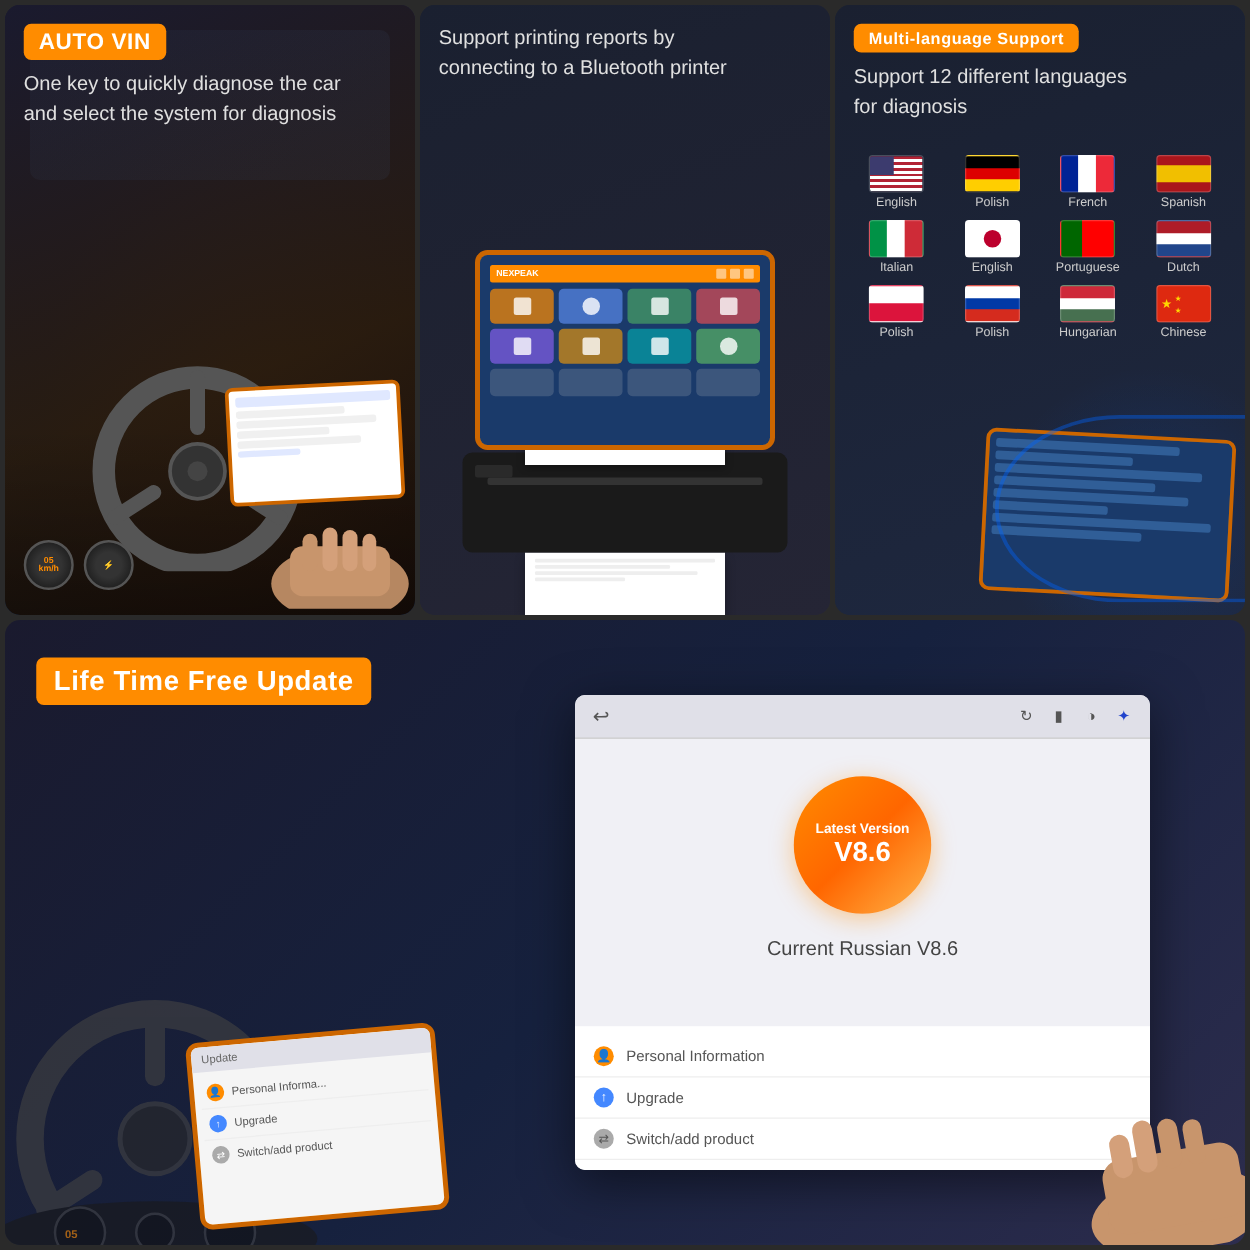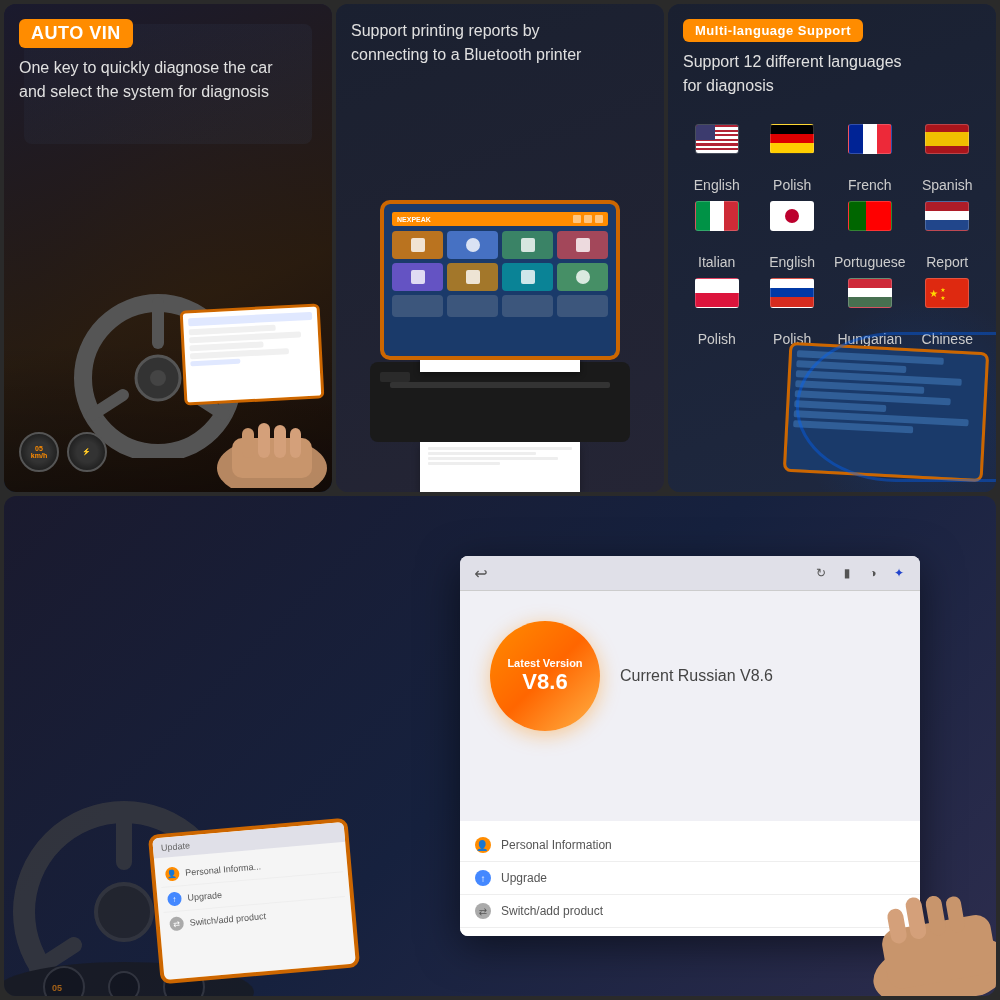--- a/index.html
+++ b/index.html
@@ -80,24 +80,23 @@
 
     .flag-box {
       width: 44px;
       height: 30px;
       border-radius: 3px;
       overflow: hidden;
       border: 1px solid rgba(255,255,255,0.2);
     }
 
     .flag-label {
-      font-size: 14px;
+      font-size: 10px;
       color: #ccc;
       text-align: center;
-      margin-top: 20px;
     }
     .flag-usa-stripes {
       width: 100%;
       height: 100%;
       background: repeating-linear-gradient(
         180deg,
         #B22234 0px, #B22234 2.3px,
         white 2.3px, white 4.6px
       );
       position: relative;
@@ -259,21 +258,21 @@
 
     .screen-header-icons {
       display: flex;
       gap: 8px;
       align-items: center;
     }
 
     .update-screen-body {
       padding: 30px;
       display: flex;
-      flex-direction: row;
+      flex-direction: column;
       align-items: center;
       gap: 20px;
     }
 
     .version-circle {
       width: 110px;
       height: 110px;
       border-radius: 50%;
       background: linear-gradient(135deg, #ff8c00, #ff6600, #ffb347);
       display: flex;
@@ -586,21 +585,21 @@
             <div class="flag-jp-circle"></div>
           </div>
           <span class="flag-label">English</span>
         </div>
         <div class="flag-item">
           <div class="flag-box flag-pt"></div>
           <span class="flag-label">Portuguese</span>
         </div>
         <div class="flag-item">
           <div class="flag-box flag-nl"></div>
-          <span class="flag-label">Report</span>
+          <span class="flag-label">Dutch</span>
         </div>
 
         <div class="flag-item">
           <div class="flag-box flag-pl"></div>
           <span class="flag-label">Polish</span>
         </div>
         <div class="flag-item">
           <div class="flag-box flag-ru"></div>
           <span class="flag-label">Polish</span>
         </div>
@@ -634,20 +633,21 @@
       </div>
 
       <div style="position:absolute;bottom:10px;right:0;width:200px;height:150px;border-radius:50% 0 0 50%;border:3px solid rgba(0,100,255,0.4);border-right:none;pointer-events:none;"></div>
     </div>
 
   </div>
 
   <div class="bottom-row">
 
     <div class="bottom-left">
+      <div class="feature-badge" style="font-size:22px;padding:6px 14px;">Life Time Free Update</div>
       
       
       <div style="position:absolute;bottom:-20px;left:-20px;z-index:1;opacity:0.6;">
         <svg width="280" height="280" viewBox="0 0 280 280">
 
           <circle cx="140" cy="180" r="100" fill="none" stroke="#444" stroke-width="22"></circle>
           <line x1="140" y1="80" x2="140" y2="130" stroke="#444" stroke-width="16" stroke-linecap="round"></line>
           <line x1="53" y1="237" x2="90" y2="213" stroke="#444" stroke-width="16" stroke-linecap="round"></line>
           <line x1="227" y1="237" x2="190" y2="213" stroke="#444" stroke-width="16" stroke-linecap="round"></line>
           <circle cx="140" cy="180" r="28" fill="#2a2a2a" stroke="#444" stroke-width="4"></circle>

